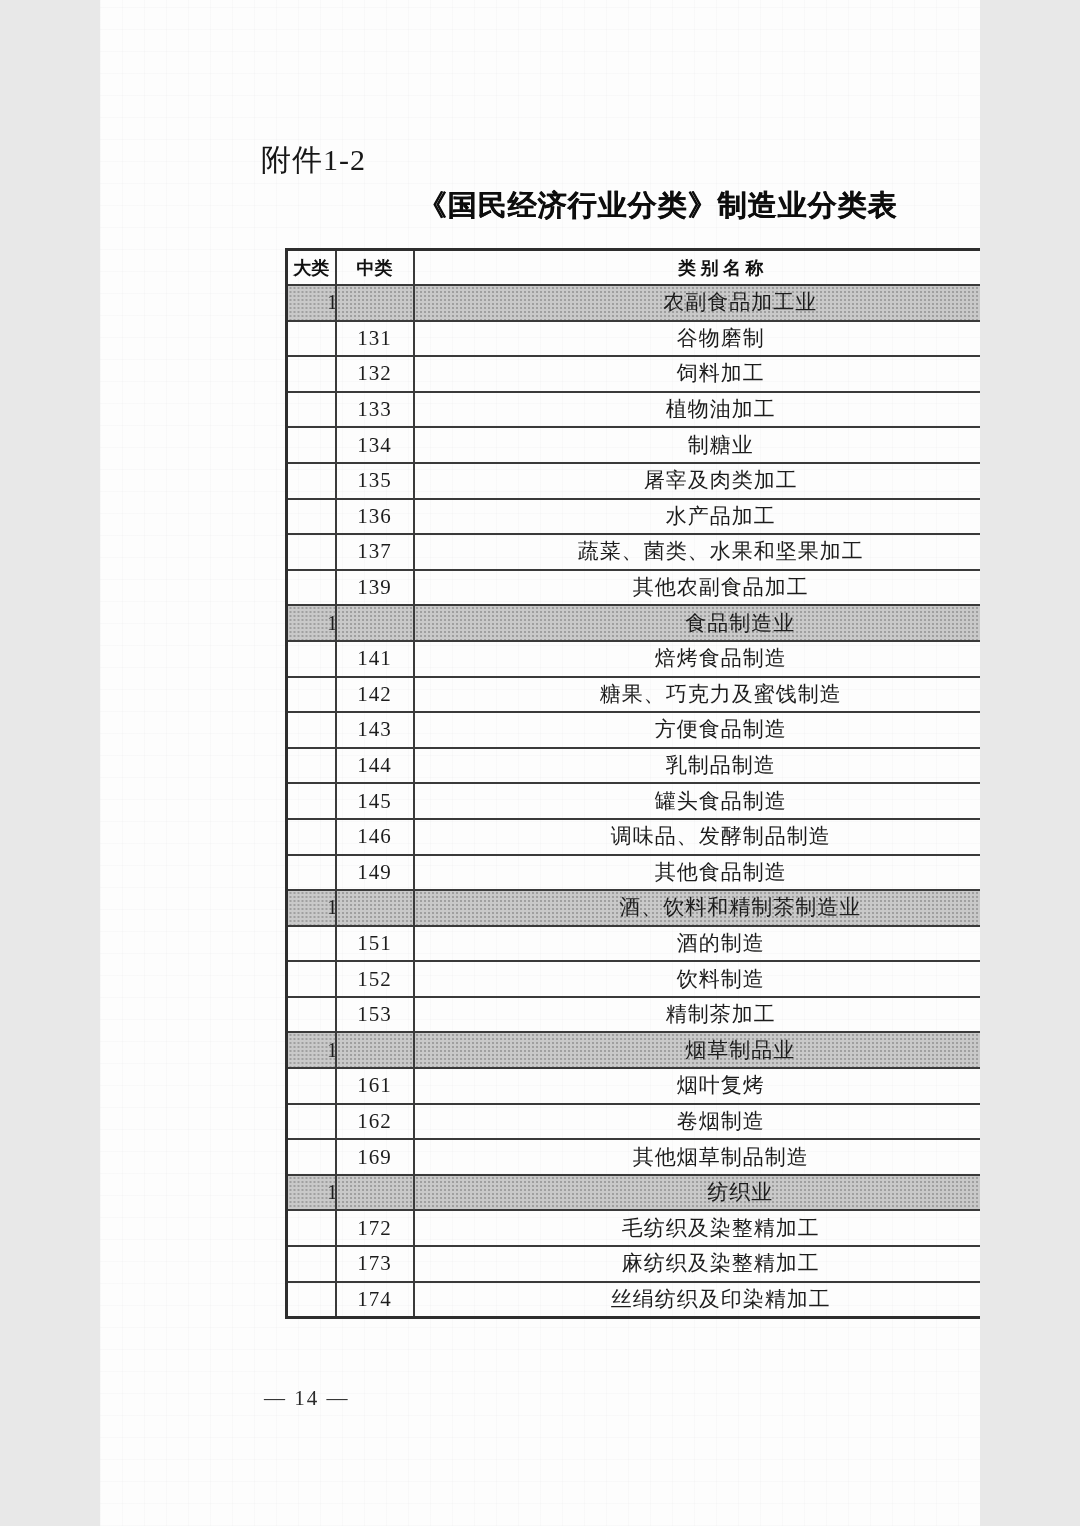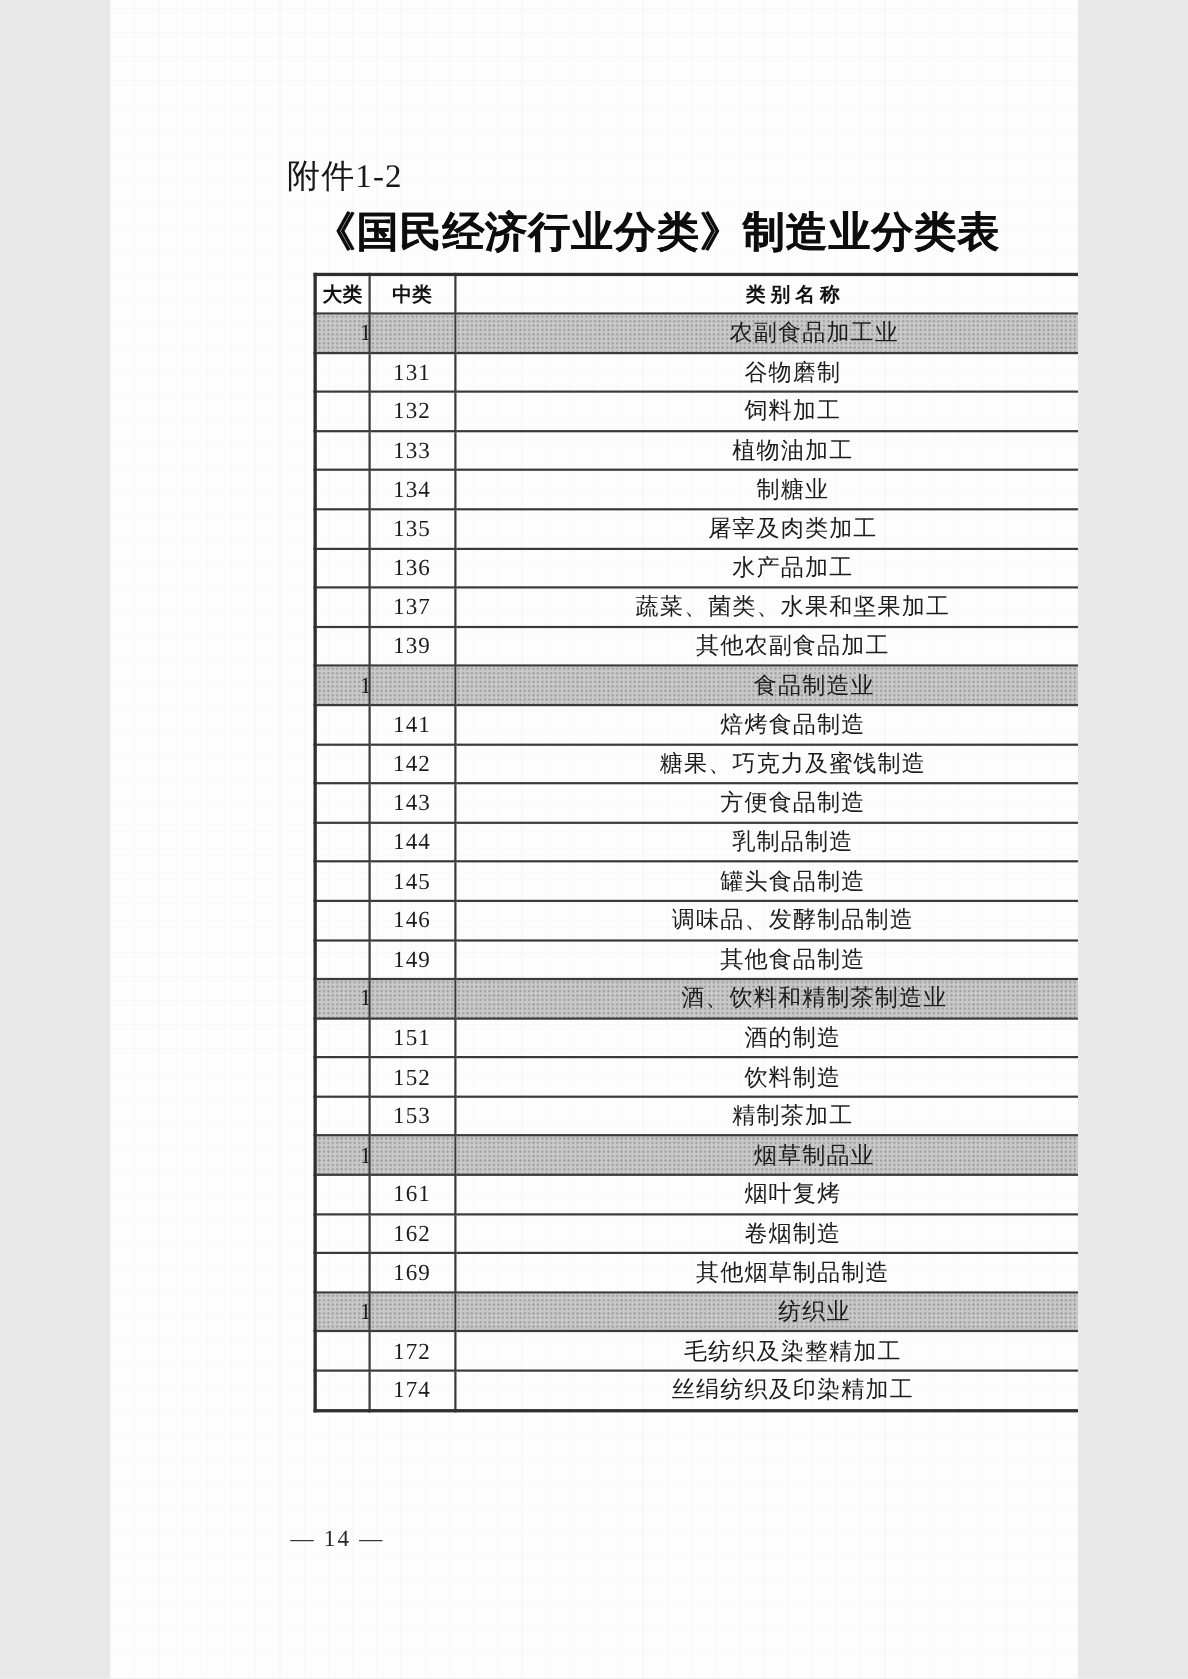--- a/index.html
+++ b/index.html
@@ -28,22 +28,22 @@
     font-size: 30px;
     letter-spacing: 1px;
     color: #171717;
   }
 
   .doc-title {
     position: absolute;
     left: 185px;
     top: 186px;
     width: 745px;
-    text-align: left;
-    font-size: 38px;
+    text-align: center;
+    font-size: 29px;
     font-weight: 900;
     letter-spacing: 1px;
     color: #0d0d0d;
     text-shadow: 0.6px 0 0 #0d0d0d;
     white-space: nowrap;
   }
 
   .table-wrap {
     position: absolute;
     left: 185px;
@@ -260,20 +260,25 @@
     <td class="cell-middle"></td>
     <td class="cell-name">纺织业</td>
   </tr>
           <tr>
     <td class="cell-major"></td>
     <td class="cell-middle">172</td>
     <td class="cell-name">毛纺织及染整精加工</td>
   </tr>
           <tr>
     <td class="cell-major"></td>
+    <td class="cell-middle">173</td>
+    <td class="cell-name">麻纺织及染整精加工</td>
+  </tr>
+          <tr>
+    <td class="cell-major"></td>
     <td class="cell-middle">174</td>
     <td class="cell-name">丝绢纺织及印染精加工</td>
   </tr>
         </tbody>
     </table>
   </div>
 
   <div class="page-number">— 14 —</div>
 
 </div>

